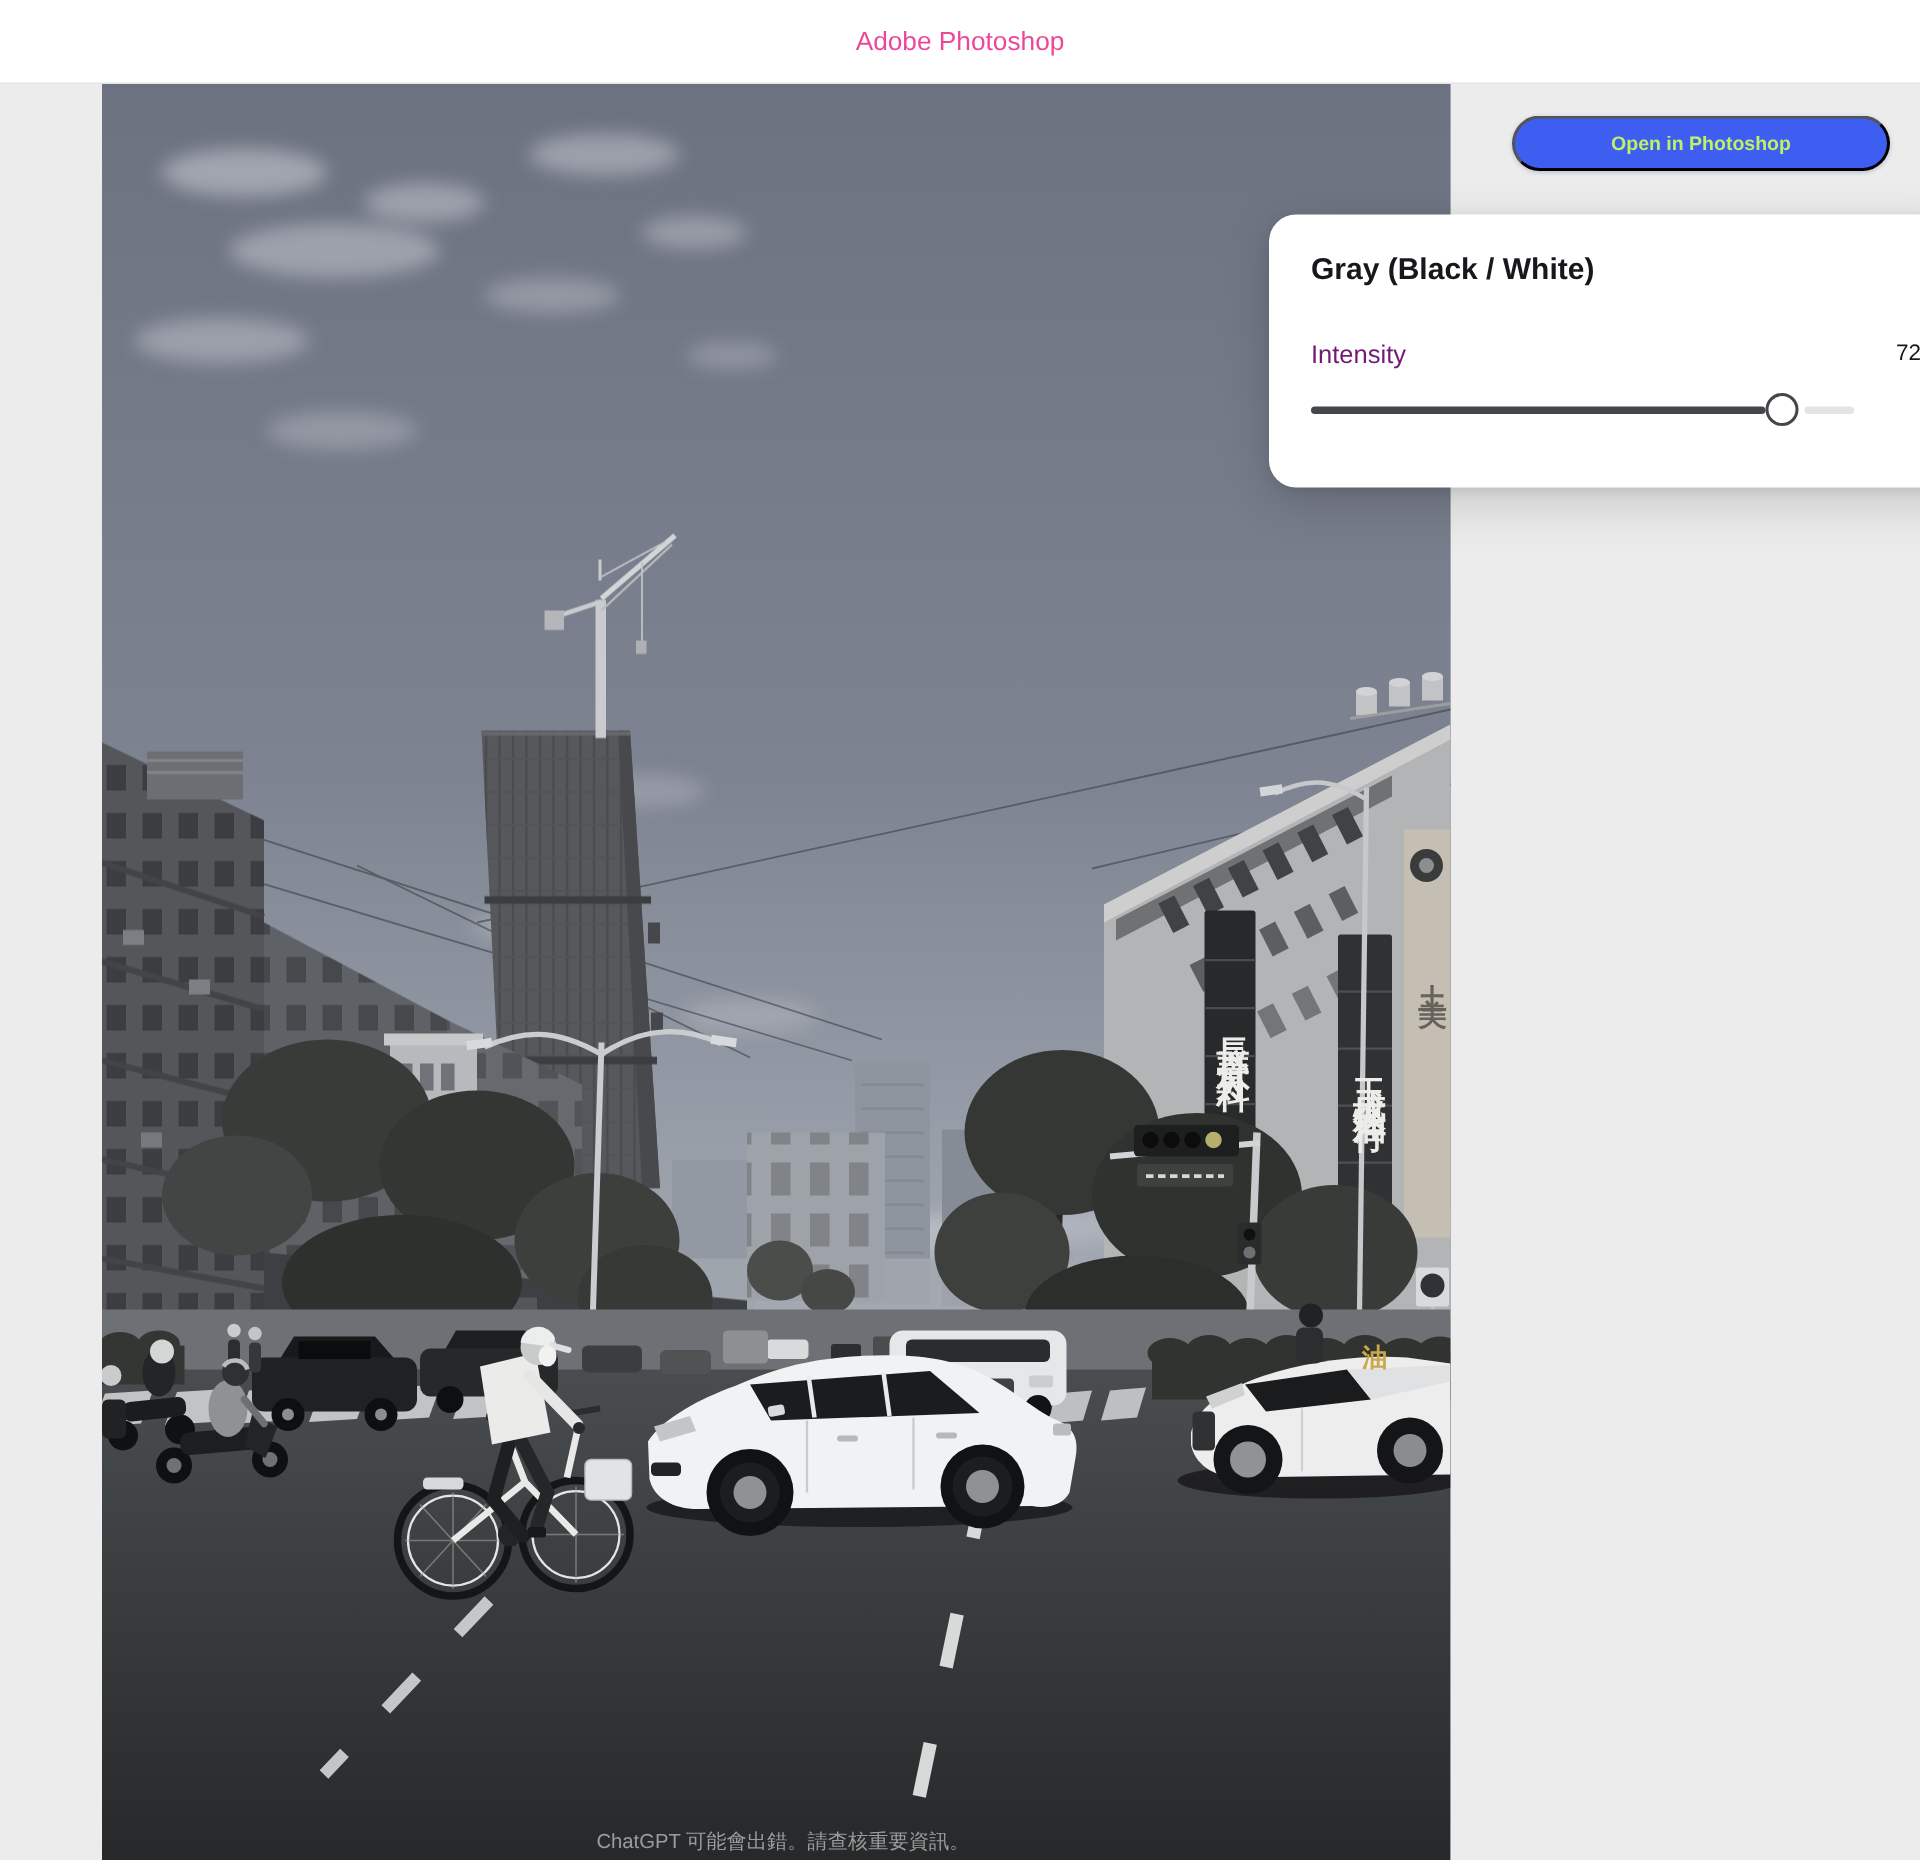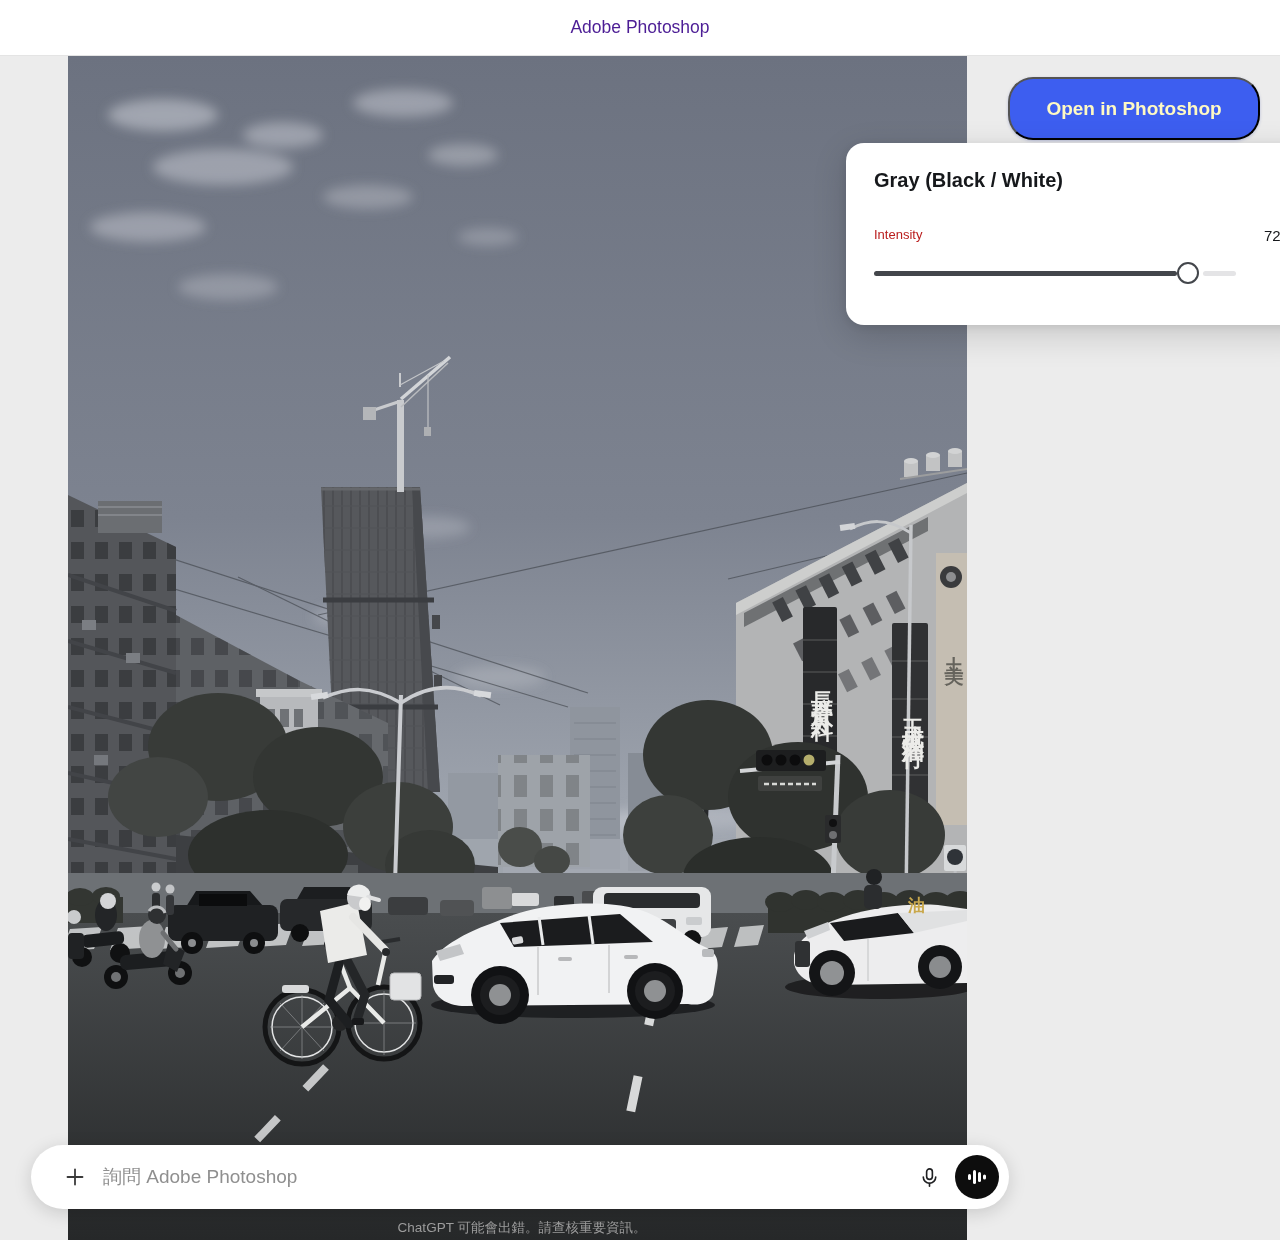--- a/index.html
+++ b/index.html
@@ -1,40 +1,40 @@
 <!DOCTYPE html>
 <html><head>
 <meta charset="utf-8">
 <style>
   html,body{margin:0;padding:0;}
   body{width:1280px;height:1240px;background:#ececec;font-family:"Liberation Sans",sans-serif;overflow:hidden;position:relative;}
   #app{position:absolute;inset:0;}
 
   
   .app-header{position:absolute;left:0;top:0;width:1280px;height:55px;background:#ffffff;border-bottom:1px solid #e4e4e4;display:flex;align-items:center;justify-content:center;z-index:30;}
-  .app-header .title{font-size:17.5px;color:#4c1d95;}
+  .app-header .title{font-size:17.5px;color:#ec4899;}
 
   
   .photo-wrap{position:absolute;left:68px;top:55px;width:899px;height:1185px;overflow:hidden;z-index:1;background:#6d7380;}
   .photo-wrap svg{display:block;}
 
   
   .v-sign{position:absolute;writing-mode:vertical-rl;text-orientation:upright;text-align:center;letter-spacing:7px;color:#ecece9;font-weight:700;z-index:2;pointer-events:none;}
   .sign-a{left:804px;top:612px;width:33px;height:158px;font-size:22px;}
   .sign-b{left:893px;top:628px;width:35px;height:180px;font-size:22px;}
   .sign-oil{left:893px;top:869px;width:35px;height:26px;font-size:17px;color:#c9a84c;letter-spacing:0;}
   .sign-c{left:938px;top:590px;width:29px;height:120px;font-size:19px;color:#55544e;letter-spacing:10px;font-weight:700;opacity:.85;}
 
   
-  .open-btn{position:absolute;left:1008px;top:77px;width:252px;height:63px;border-radius:25px;background:#3d5ef0;color:#fef9c3;font-size:19px;font-weight:700;display:flex;align-items:center;justify-content:center;z-index:40;cursor:pointer;box-shadow:0 1px 3px rgba(30,50,160,.25);}
+  .open-btn{position:absolute;left:1008px;top:77px;width:252px;height:37px;border-radius:25px;background:#3d5ef0;color:#bef264;font-size:13px;font-weight:700;display:flex;align-items:center;justify-content:center;z-index:40;cursor:pointer;box-shadow:0 1px 3px rgba(30,50,160,.25);}
 
   
   .adj-card{position:absolute;left:846px;top:143px;width:474px;height:182px;background:#ffffff;border-radius:18px;box-shadow:0 10px 34px rgba(0,0,0,.16),0 2px 8px rgba(0,0,0,.08);z-index:40;}
   .adj-title{position:absolute;left:28px;top:26px;font-size:20px;font-weight:700;color:#16181b;}
-  .adj-label{position:absolute;left:28px;top:84px;font-size:13px;color:#b91c1c;}
+  .adj-label{position:absolute;left:28px;top:84px;font-size:17px;color:#701a75;}
   .adj-value{position:absolute;right:26px;top:84px;font-size:15px;color:#16181b;}
   .slider-fill{position:absolute;left:28px;top:128px;width:303px;height:5px;border-radius:3px;background:#43464b;cursor:pointer;}
   .slider-rest{position:absolute;left:357px;top:128px;width:33px;height:5px;border-radius:3px;background:#e4e4e6;cursor:pointer;}
   .slider-thumb{position:absolute;left:331px;top:119px;width:22px;height:22px;box-sizing:border-box;border:2.5px solid #43464b;border-radius:50%;background:#ffffff;cursor:pointer;}
 
   
   .composer{position:absolute;left:31px;top:1145px;width:978px;height:64px;background:#ffffff;border-radius:32px;display:flex;align-items:center;box-shadow:0 4px 18px rgba(0,0,0,.15);z-index:50;padding:0 10px 0 24px;box-sizing:border-box;}
   .icon-btn{width:40px;height:40px;display:flex;align-items:center;justify-content:center;border:none;background:transparent;cursor:pointer;flex:0 0 auto;}
   .composer input{flex:1;border:none;outline:none;background:transparent;font-size:19px;color:#1a1a1a;font-family:"Liberation Sans",sans-serif;padding:0 8px;}
   .composer input::placeholder{color:#8f8f8f;opacity:1;}
@@ -477,40 +477,16 @@
 
   <div class="adj-card">
     <div class="adj-title">Gray (Black / White)</div>
     <div class="adj-label">Intensity</div>
     <div class="adj-value">72%</div>
     <div class="slider-fill"></div>
     <div class="slider-rest"></div>
     <div class="slider-thumb"></div>
   </div>
 
-  <div class="composer">
-    <button class="icon-btn">
-      <svg width="22" height="22" viewBox="0 0 22 22" fill="none" stroke="#3a3a3a" stroke-width="1.8" stroke-linecap="round">
-        <line x1="11" y1="3.5" x2="11" y2="18.5"></line>
-          <line x1="3.5" y1="11" x2="18.5" y2="11"></line>
-      </svg>
-    </button>
-    <input type="text" value="" placeholder="詢問 Adobe Photoshop" style="">
-    <button class="icon-btn">
-      <svg width="23" height="23" viewBox="0 0 24 24" fill="none" stroke="#202123" stroke-width="1.7" stroke-linecap="round">
-        <rect x="9" y="3" width="6" height="11" rx="3"></rect>
-        <path d="M5.5 11.5a6.5 6.5 0 0 0 13 0"></path>
-        <line x1="12" y1="18" x2="12" y2="21"></line>
-      </svg>
-    </button>
-    <button class="voice-btn">
-      <svg width="22" height="22" viewBox="0 0 22 22" fill="#ffffff">
-        <rect x="2" y="8" width="3" height="6" rx="1.5"></rect>
-        <rect x="7" y="4" width="3" height="14" rx="1.5"></rect>
-        <rect x="12" y="6" width="3" height="10" rx="1.5"></rect>
-        <rect x="17" y="8.5" width="3" height="5" rx="1.5"></rect>
-      </svg>
-    </button>
-  </div>
 
   <div class="footer-note">ChatGPT 可能會出錯。請查核重要資訊。</div>
 
 </div>
 
 </body></html>

